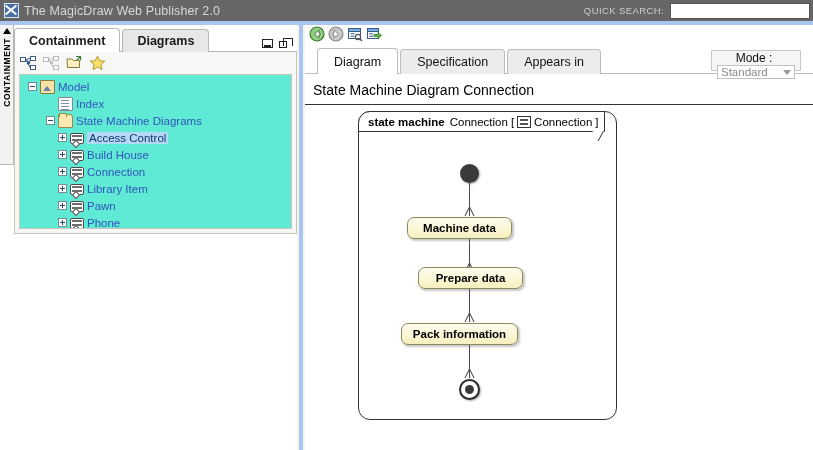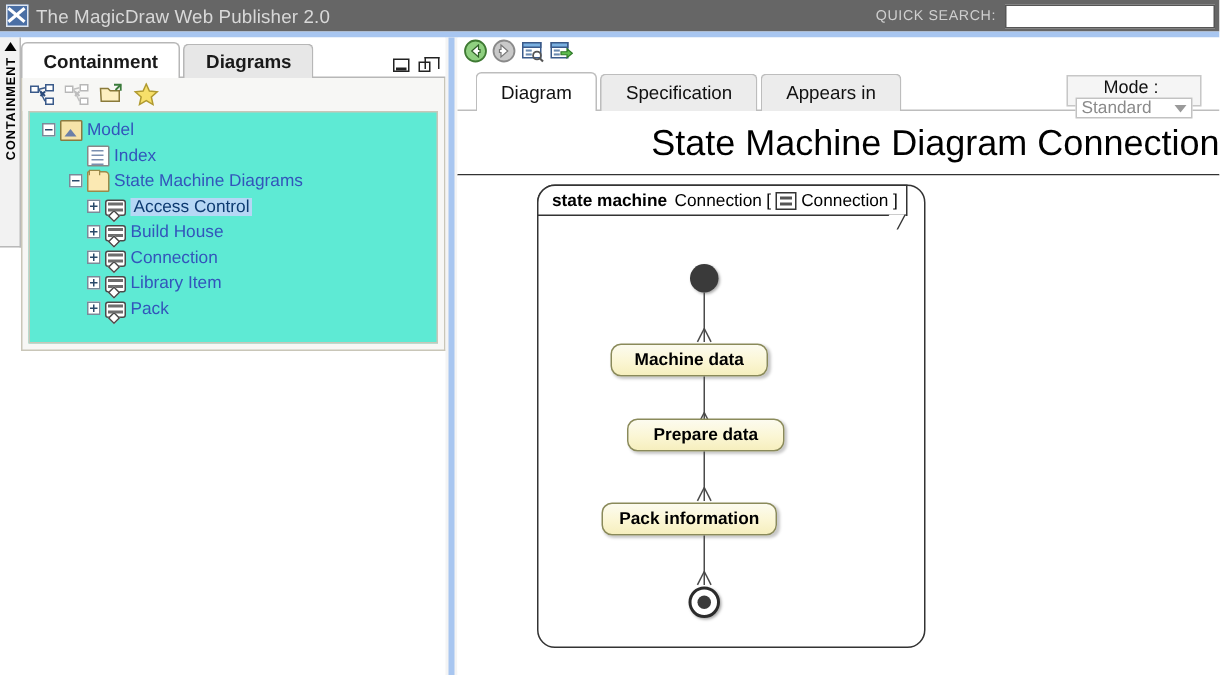--- a/index.html
+++ b/index.html
@@ -356,26 +356,25 @@
     cursor: default;
   }
   .mode-caret {
     width: 0; height: 0; margin-left: 8px;
     border-left: 4px solid transparent;
     border-right: 4px solid transparent;
     border-top: 5px solid #9a9a9a;
   }
 
   .page-heading {
-    font-size: 24px; color: #000;
+    font-size: 14px; color: #000;
     padding: 8px 0 6px 8px;
     border-bottom: 1px solid #333;
     margin: 0 0 0 0;
     white-space: nowrap;
-    text-align: right;
   }
 
   .diagram-area {
     position: relative;
     height: 330px;
     background: #ffffff;
     overflow: hidden;
   }
 
   
@@ -588,23 +587,28 @@
 
         <div class="tnode indent3">
           <span class="expander plus"></span>
           <span class="nicon sm"></span>
           <span class="tnode-label">Library Item</span>
         </div>
 
         <div class="tnode indent3">
           <span class="expander plus"></span>
           <span class="nicon sm"></span>
-          <span class="tnode-label">Pack</span>
-        </div>
-
+          <span class="tnode-label">Pawn</span>
+        </div>
+
+        <div class="tnode indent3">
+          <span class="expander plus"></span>
+          <span class="nicon sm"></span>
+          <span class="tnode-label">Phone</span>
+        </div>
 
       </div>
     </div>
   </div>
 
   <div class="splitter"></div>
 
   <div class="rightpanel">
 
     <div class="r-toolbar">

